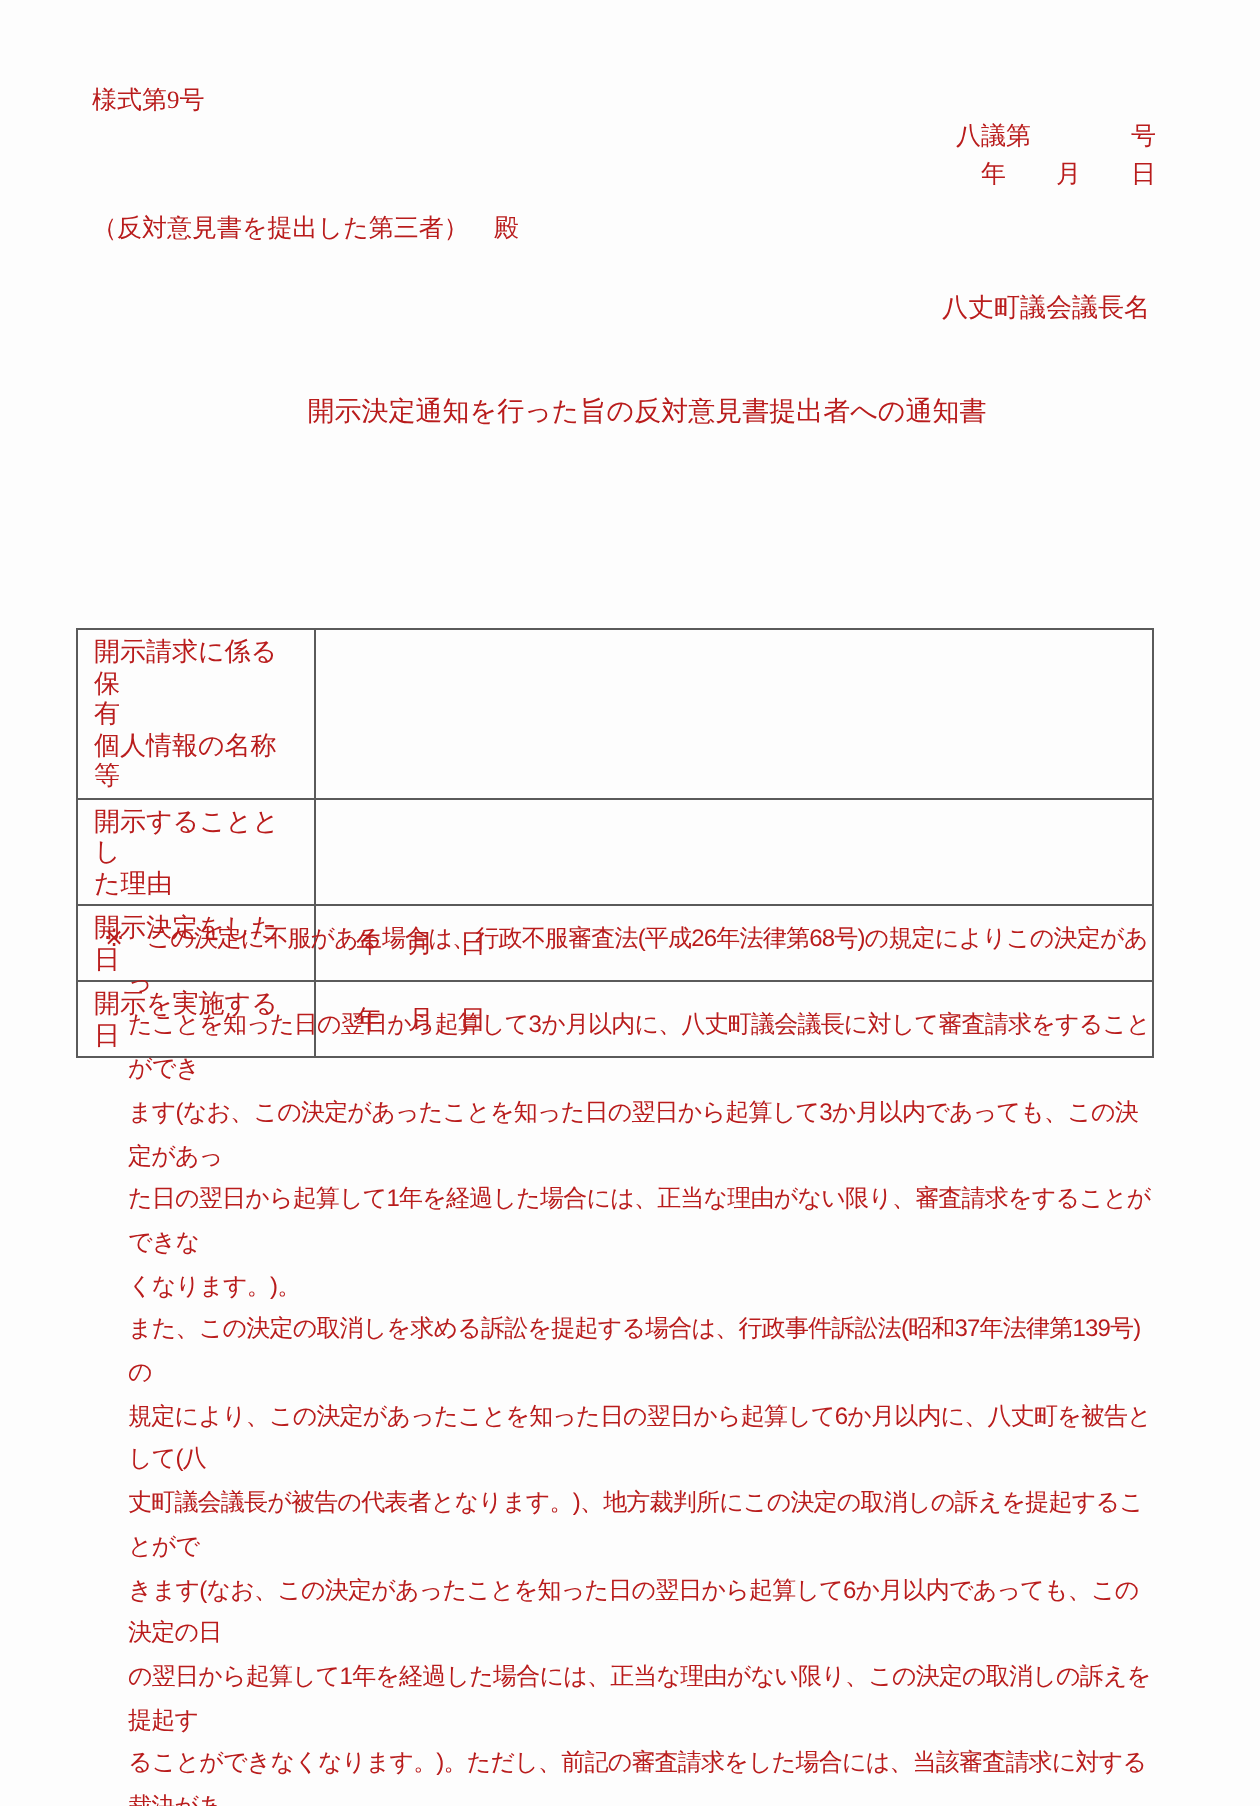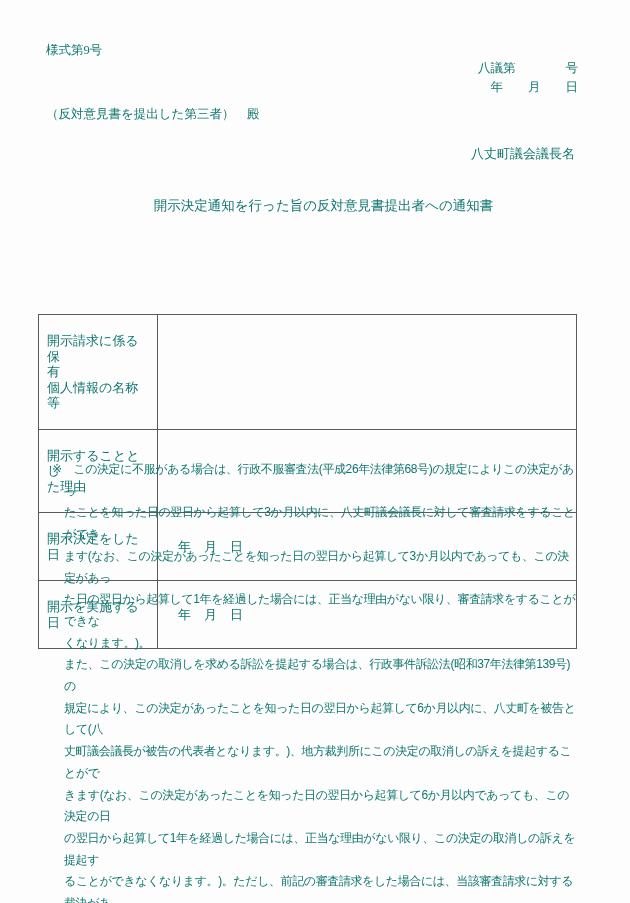--- a/index.html
+++ b/index.html
@@ -6,21 +6,21 @@
     margin: 0;
     padding: 0;
     background: #e8e8e8;
   }
   .page {
     position: relative;
     width: 630px;
     height: 903px;
     margin: 0 auto;
     background: #fdfdfd;
-    color: #0f766e;
+    color: #b91c1c;
     font-family: "Liberation Serif", "DejaVu Serif", serif;
     overflow: hidden;
   }
   .form-number {
     position: absolute;
     left: 46px;
     top: 42px;
     font-size: 12.5px;
   }
   .doc-number-line {
@@ -76,21 +76,21 @@
     position: absolute;
     left: 38px;
     top: 314px;
     width: 539px;
     border-collapse: collapse;
     table-layout: fixed;
     font-size: 13px;
   }
   .info-table td {
     border: 1px solid #5a5a5a;
-    padding: 18px 8px;
+    padding: 3px 8px;
     vertical-align: top;
     white-space: pre-line;
     line-height: 15.5px;
     overflow: hidden;
   }
   .info-table col.c-label { width: 119px; }
   .row-names td { height: 43px; }
   .row-reason td { height: 35px; }
   .row-decided td { height: 15px; vertical-align: middle; }
   .row-implement td { height: 16px; vertical-align: middle; }

